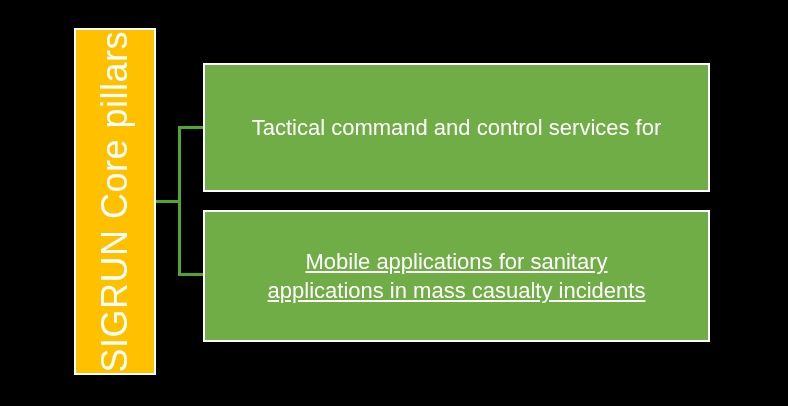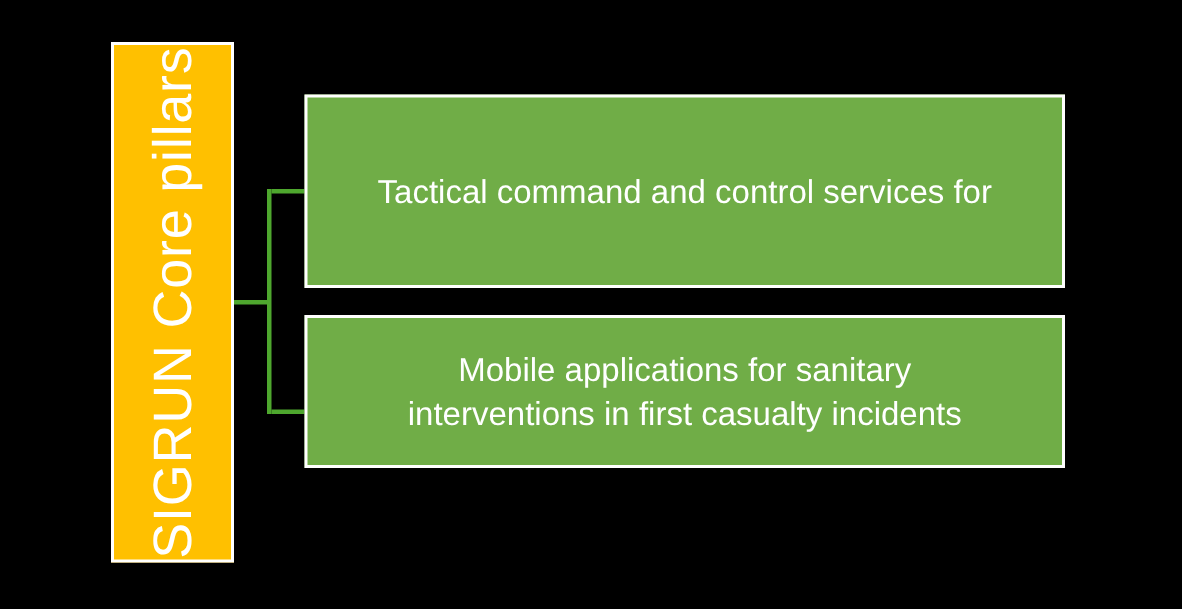--- a/index.html
+++ b/index.html
@@ -42,21 +42,21 @@
     display: flex;
     flex-direction: column;
     align-items: center;
     justify-content: center;
     color: var(--text, #fff);
     font-size: 22px;
     line-height: 1.32;
     text-align: center;
   }
   .branch-top { top: 63px; height: 129px; }
-  .branch-bottom { top: 210px; height: 102px; }
+  .branch-bottom { top: 210px; height: 132px; text-decoration: underline; }
   .branch .text-line { display: block; white-space: nowrap; }
   .connector-seg {
     position: absolute;
     background: var(--connector, #4EA72E);
   }
   .seg-stem     { left: 156px; top: 200px; width: 24px; height: 3px; }
   .seg-vertical { left: 178px; top: 126px; width: 3px;  height: 150px; }
   .seg-top      { left: 181px; top: 126px; width: 22px; height: 3px; }
   .seg-bottom   { left: 181px; top: 273px; width: 22px; height: 3px; }
 </style>
@@ -73,16 +73,16 @@
   <div class="connector-seg seg-vertical"></div>
   <div class="connector-seg seg-top"></div>
   <div class="connector-seg seg-bottom"></div>
 
   <div class="branch branch-top">
     <span class="text-line">Tactical command and control services for</span>
   </div>
 
   <div class="branch branch-bottom">
     <span class="text-line">Mobile applications for sanitary</span>
-    <span class="text-line">interventions in first casualty incidents</span>
+    <span class="text-line">applications in mass casualty incidents</span>
   </div>
 
 </div>
 
 </body></html>

